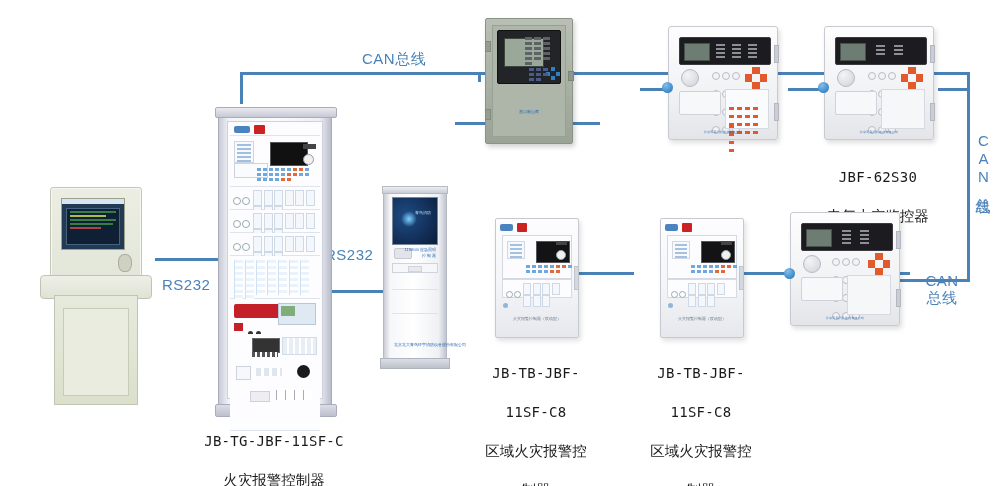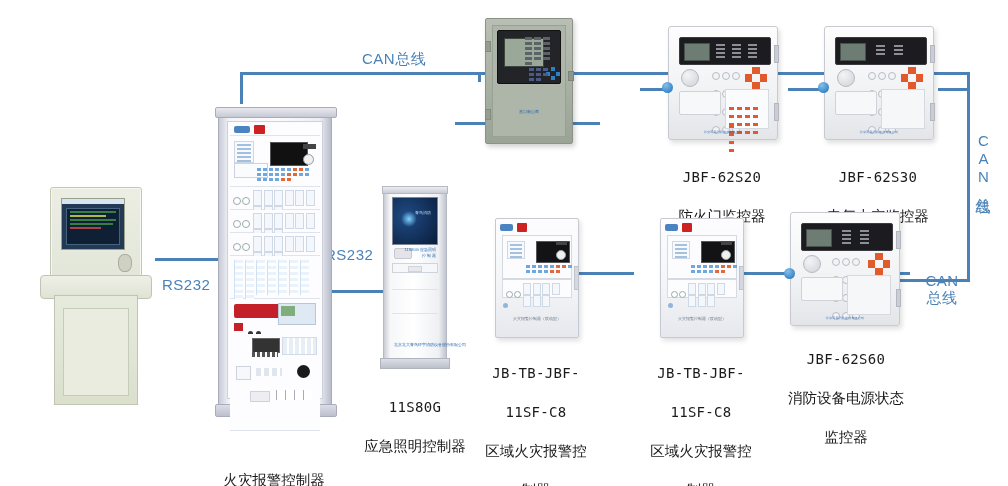--- a/index.html
+++ b/index.html
@@ -445,21 +445,21 @@
         <div class="rk rk-low" style="top:264px;">
           <div class="bx"></div>
           <div class="br"></div>
         </div>
 
         <div class="rk rk-blank" style="top:284px;"></div>
       </div>
     </div>
   </div>
   <div class="caption" style="left:183px;top:412px;width:182px;">
-    <br>
+    <span class="mono">JB-TG-JBF-11SF-C</span><br>
     <span>火灾报警控制器</span><br>
     
   </div>
 
   <div class="dev" style="left:383px;top:190px;width:62px;height:180px;">
     <div class="s80" style="left:0;top:0;width:62px;height:170px;">
       <div class="s80-top"></div>
       <div class="s80-base"></div>
       <div class="s80-scr">
         <div class="glow"></div>
@@ -469,24 +469,20 @@
         <div class="bx"></div>
         <div class="tx">11S80G 应急照明<br>控 制 器</div>
       </div>
       <div class="s80-slot">
         <div class="h"></div>
       </div>
       <div class="s80-seam" style="top:98px;"></div>
       <div class="s80-seam" style="top:122px;"></div>
       <div class="s80-brand">北京北大青鸟环宇消防设备股份有限公司</div>
     </div>
-  </div>
-  <div class="caption" style="left:352px;top:378px;width:126px;">
-    <span class="mono">11S80G</span><br>
-    <span>应急照明控制器</span>
   </div>
 
   <div class="dev" style="left:485px;top:18px;width:86px;height:124px;">
     <div class="vt" style="left:0;top:0;width:86px;height:124px;">
       <div class="vt-hing" style="top:22px;"></div>
       <div class="vt-hing" style="top:90px;"></div>
       <div class="vt-latch"></div>
       <div class="vt-face">
         <div class="vt-black">
           <div class="vt-lcd"></div>
@@ -571,24 +567,20 @@
           <div class="row" style="top:6px;"><i></i><i></i><i></i><i></i><i></i></div>
           <div class="row" style="top:14px;"><i></i><i></i><i></i><i></i><i></i></div>
           <div class="row" style="top:22px;"><i></i><i></i><i></i><i></i><i></i></div>
           <div class="row" style="top:30px;"><i></i><i></i><i></i><i></i><i></i></div>
         </div>
         <div class="wb-brand" style="left:50%;transform:translateX(-50%);bottom:1px;">北京青鸟消防股份有限公司</div>
       </div>
     </div>
     <div class="wb-blue-dot" style="left:-6px;top:56px;"></div>
   </div>
-  <div class="caption" style="left:657px;top:148px;width:130px;">
-    <span class="mono">JBF-62S20</span><br>
-    <span>防火门监控器</span>
-  </div>
 
   <div class="dev" style="left:824px;top:26px;width:108px;height:112px;">
     <div class="wallbox" style="left:0;top:0;width:108px;height:112px;">
       <div class="wb-hinge" style="right:-2px;top:18px;height:16px;"></div>
       <div class="wb-hinge" style="right:-2px;top:76px;height:16px;"></div>
       <div class="wb-inner">
         <div class="wb-disp" style="left:6px;top:6px;width:90px;height:26px;">
           <div class="wb-lcd" style="left:4px;top:5px;width:24px;height:16px;"></div>
           <div class="wb-led" style="left:40px;top:5px;">
               <i></i>
@@ -769,19 +761,14 @@
           <s style="left:0;top:7px;width:7px;height:8px;"></s>
           <s style="right:0;top:7px;width:7px;height:8px;"></s>
         </div>
         <div class="wb-door" style="left:6px;top:60px;width:40px;height:22px;"></div>
         <div class="wb-panel" style="left:52px;top:58px;right:4px;height:38px;background:#f6f7f9;"></div>
         <div class="wb-brand" style="left:50%;transform:translateX(-50%);bottom:1px;">北京青鸟消防股份有限公司</div>
       </div>
     </div>
     <div class="wb-blue-dot" style="left:-6px;top:56px;"></div>
   </div>
-  <div class="caption" style="left:776px;top:330px;width:140px;">
-    <span class="mono">JBF-62S60</span><br>
-    <span>消防设备电源状态</span><br>
-    <span>监控器</span>
-  </div>
 
 </div>
 
 </body></html>

